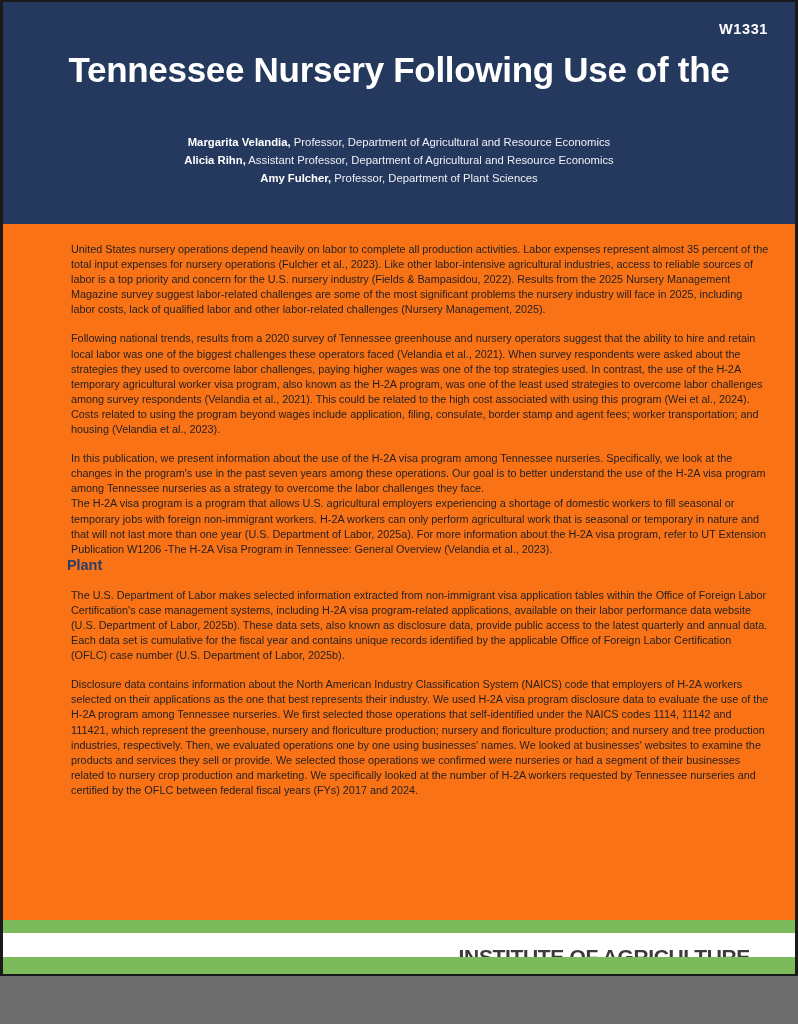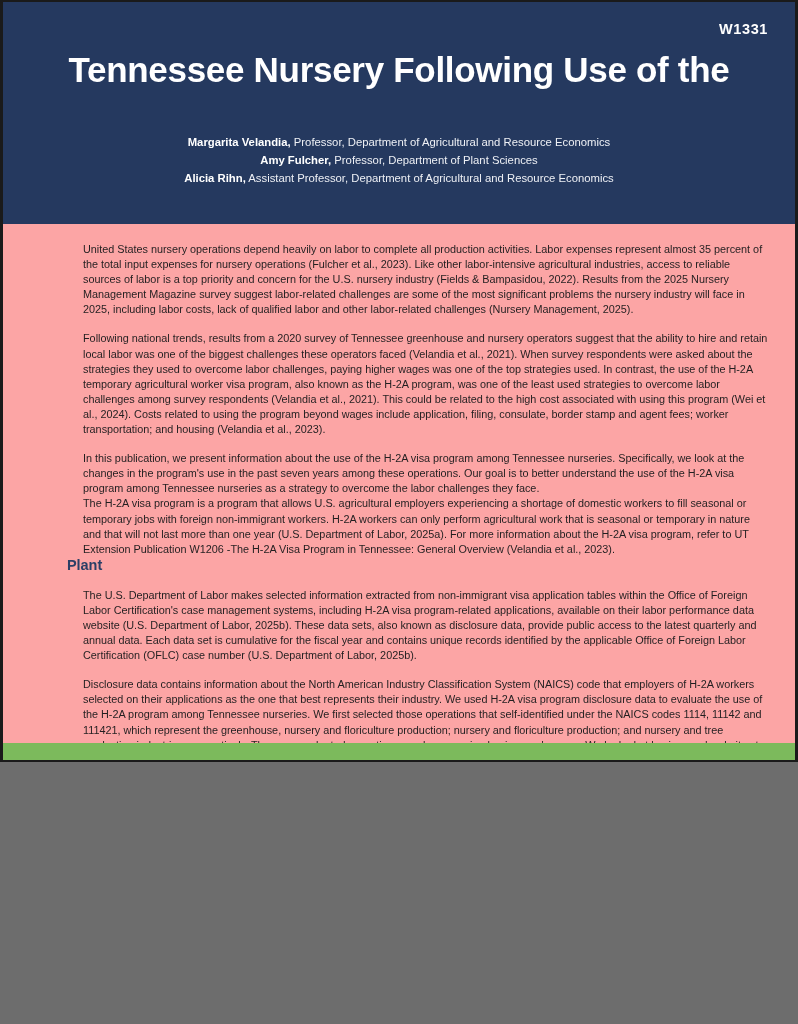--- a/index.html
+++ b/index.html
@@ -6,23 +6,23 @@
     margin: 0;
     padding: 0;
     background: #6d6d6d;
   }
   body {
     font-family: "Liberation Sans", sans-serif;
   }
   .page {
     position: relative;
     width: 798px;
-    height: 762px;
+    height: 976px;
     margin: 0 auto;
-    background: #fca5a5;
+    background: #f97316;
     overflow: hidden;
     box-sizing: border-box;
     border-left: 3px solid #1a1a1a;
     border-right: 3px solid #1a1a1a;
     border-top: 2px solid #1a1a1a;
     border-bottom: 2px solid #1a1a1a;
   }
 
   
   .header-band {
@@ -88,21 +88,21 @@
     font-size: 14.5px;
     font-weight: bold;
     margin: 0 0 15px 0;
     letter-spacing: -0.05px;
   }
   .sec-gap { margin-top: 27px; }
   p.body-text {
     color: #221f20;
     font-size: 10.85px;
     line-height: 15.1px;
-    margin: 0 0 14px 16px;
+    margin: 0 0 14px 4px;
     text-align: left;
     letter-spacing: -0.01px;
   }
   p.body-text:last-child { margin-bottom: 0; }
 
   
   .green-bar-top {
     position: absolute;
     left: 0;
     right: 0;
@@ -194,24 +194,24 @@
 
     <div class="doc-title">
       <div>Tennessee Nursery Following Use of the</div>
     </div>
 
     <div class="authors">
       <div class="author-line">
         <b>Margarita Velandia,</b><span> Professor, Department of Agricultural and Resource Economics</span>
       </div>
       <div class="author-line">
-        <b>Amy Fulcher,</b><span> Professor, Department of Plant Sciences</span>
+        <b>Alicia Rihn,</b><span> Assistant Professor, Department of Agricultural and Resource Economics</span>
       </div>
       <div class="author-line">
-        <b>Alicia Rihn,</b><span> Assistant Professor, Department of Agricultural and Resource Economics</span>
+        <b>Amy Fulcher,</b><span> Professor, Department of Plant Sciences</span>
       </div>
     </div>
   </div>
 
   <div class="content">
 
     <section>
       <p class="body-text">United States nursery operations depend heavily on labor to complete all production activities. Labor expenses represent almost 35 percent of the total input expenses for nursery operations (Fulcher et al., 2023). Like other labor-intensive agricultural industries, access to reliable sources of labor is a top priority and concern for the U.S. nursery industry (Fields &amp; Bampasidou, 2022). Results from the 2025 Nursery Management Magazine survey suggest labor-related challenges are some of the most significant problems the nursery industry will face in 2025, including labor costs, lack of qualified labor and other labor-related challenges (Nursery Management, 2025).</p>
       <p class="body-text">Following national trends, results from a 2020 survey of Tennessee greenhouse and nursery operators suggest that the ability to hire and retain local labor was one of the biggest challenges these operators faced (Velandia et al., 2021). When survey respondents were asked about the strategies they used to overcome labor challenges, paying higher wages was one of the top strategies used. In contrast, the use of the H-2A temporary agricultural worker visa program, also known as the H-2A program, was one of the least used strategies to overcome labor challenges among survey respondents (Velandia et al., 2021). This could be related to the high cost associated with using this program (Wei et al., 2024). Costs related to using the program beyond wages include application, filing, consulate, border stamp and agent fees; worker transportation; and housing (Velandia et al., 2023).</p>
       <p class="body-text">In this publication, we present information about the use of the H-2A visa program among Tennessee nurseries. Specifically, we look at the changes in the program's use in the past seven years among these operations. Our goal is to better understand the use of the H-2A visa program among Tennessee nurseries as a strategy to overcome the labor challenges they face.</p>

